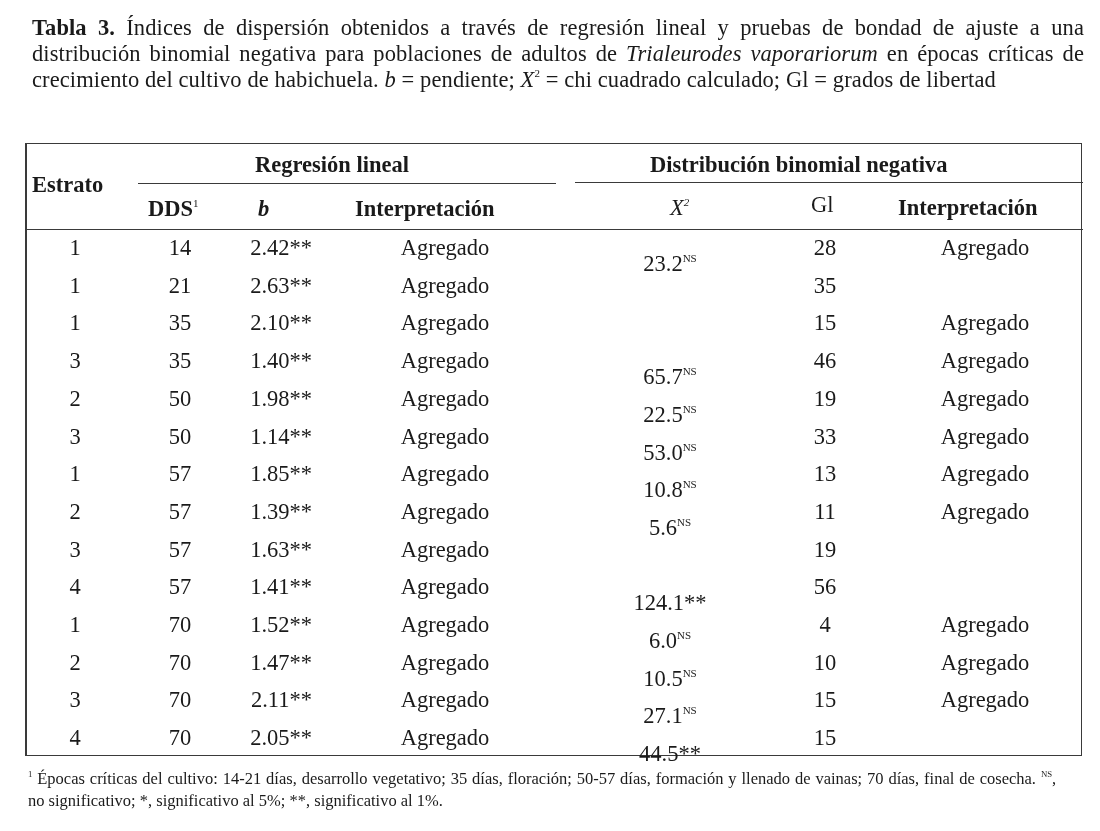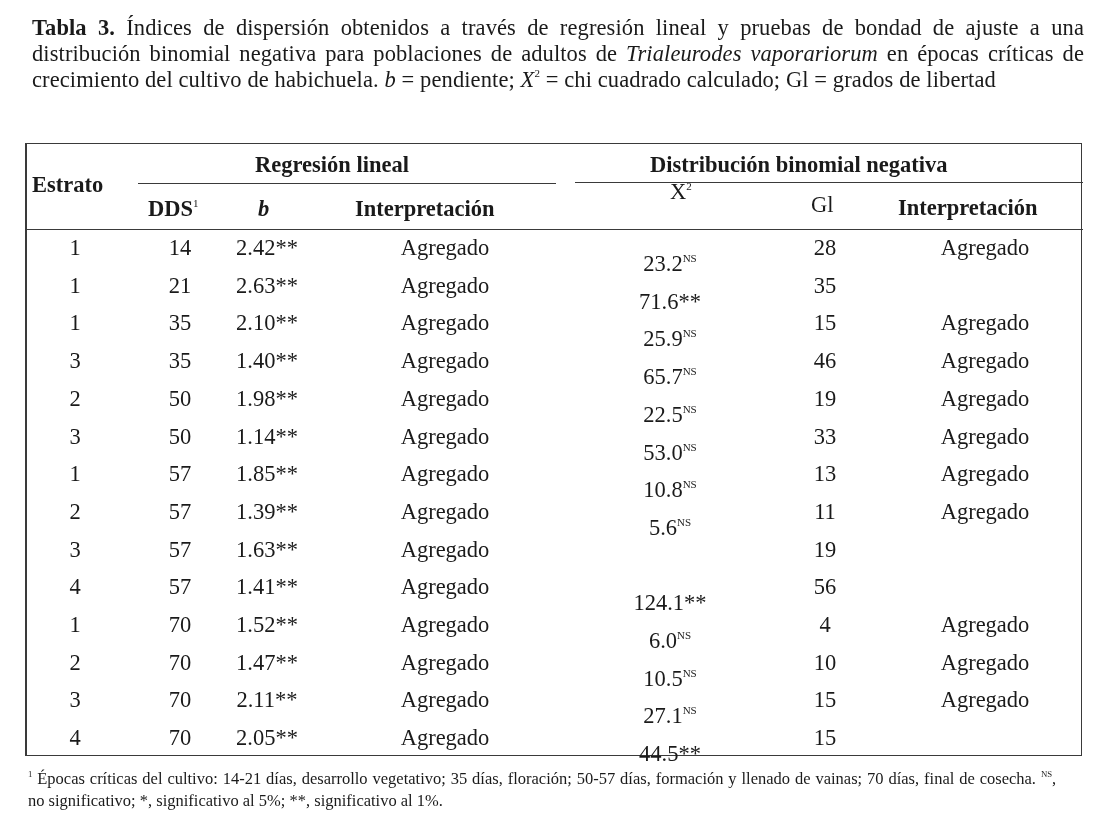--- a/index.html
+++ b/index.html
@@ -24,21 +24,21 @@
   .hline { position: absolute; height: 0; border-top: 1.5px solid #3a3a3a; }
   .hdr { position: absolute; font-weight: bold; font-size: 22.5px; white-space: nowrap; }
   .hdr-normal { position: absolute; font-size: 22.5px; white-space: nowrap; }
   .hdr sup, .hdr-normal sup, .cell sup { font-size: 11px; vertical-align: 9px; line-height: 0; font-weight: normal; }
 
   .rows { position: absolute; left: 0; top: 233px; width: 1100px; }
   .row { position: absolute; left: 0; width: 1100px; height: 37.7px; font-size: 22.5px; }
   .cell { position: absolute; top: 0; white-space: nowrap; line-height: 30px; }
   .c-estrato { left: 55px; width: 40px; text-align: center; }
   .c-dds { left: 155px; width: 50px; text-align: center; }
-  .c-b { left: 222px; width: 90px; text-align: center; }
+  .c-b { left: 222px; width: 90px; text-align: right; }
   .c-interp1 { left: 370px; width: 150px; text-align: center; }
   .c-x2 { left: 600px; width: 140px; text-align: center; margin-top: 16px; }
   .c-gl { left: 795px; width: 60px; text-align: center; }
   .c-interp2 { left: 910px; width: 150px; text-align: center; }
 
   .footnote {
     position: absolute; left: 28px; top: 768px; width: 1060px;
     font-size: 17px; line-height: 22px; text-align: justify;
     transform: scaleX(0.97); transform-origin: left top;
   }
@@ -55,49 +55,47 @@
 <div class="hline" style="left:575px; width:508px; top:182px;"></div>
 <div class="hline" style="left:25px; width:1058px; top:229px;"></div>
 
 <div class="hdr" style="left:32px; top:172px;">Estrato</div>
 <div class="hdr" style="left:255px; top:152px;">Regresión lineal</div>
 <div class="hdr" style="left:650px; top:152px;">Distribución binomial negativa</div>
 
 <div class="hdr" style="left:148px; top:196px;"><span>DDS</span><sup>1</sup></div>
 <div class="hdr" style="left:258px; top:196px; font-style:italic;">b</div>
 <div class="hdr" style="left:355px; top:196px;">Interpretación</div>
-<div class="hdr-normal" style="left:670px; top:179px; "><span>X</span><sup>2</sup></div>
+<div class="hdr-normal" style="left:670px; top:195px; font-style:italic;"><span>X</span><sup>2</sup></div>
 <div class="hdr-normal" style="left:811px; top:192px;">Gl</div>
 <div class="hdr" style="left:898px; top:195px;">Interpretación</div>
 
 <div class="rows" id="rows">
     <div class="row" style="top: 0px;">
       <div class="cell c-estrato"><span>1</span></div>
       <div class="cell c-dds"><span>14</span></div>
       <div class="cell c-b"><span>2.42**</span></div>
       <div class="cell c-interp1"><span>Agregado</span></div>
       <div class="cell c-x2"><span>23.2</span><sup>NS</sup></div>
       <div class="cell c-gl"><span>28</span></div>
       <div class="cell c-interp2"><span>Agregado</span></div>
     </div>
     <div class="row" style="top: 37.7px;">
       <div class="cell c-estrato"><span>1</span></div>
       <div class="cell c-dds"><span>21</span></div>
       <div class="cell c-b"><span>2.63**</span></div>
       <div class="cell c-interp1"><span>Agregado</span></div>
-      <div class="cell c-x2"><span>71.6**</span><sup></sup></div>
       <div class="cell c-gl"><span>35</span></div>
       <div class="cell c-interp2"><span></span></div>
     </div>
     <div class="row" style="top: 75.4px;">
       <div class="cell c-estrato"><span>1</span></div>
       <div class="cell c-dds"><span>35</span></div>
       <div class="cell c-b"><span>2.10**</span></div>
       <div class="cell c-interp1"><span>Agregado</span></div>
-      <div class="cell c-x2"><span>25.9</span><sup>NS</sup></div>
       <div class="cell c-gl"><span>15</span></div>
       <div class="cell c-interp2"><span>Agregado</span></div>
     </div>
     <div class="row" style="top: 113.1px;">
       <div class="cell c-estrato"><span>3</span></div>
       <div class="cell c-dds"><span>35</span></div>
       <div class="cell c-b"><span>1.40**</span></div>
       <div class="cell c-interp1"><span>Agregado</span></div>
       <div class="cell c-x2"><span>65.7</span><sup>NS</sup></div>
       <div class="cell c-gl"><span>46</span></div>

